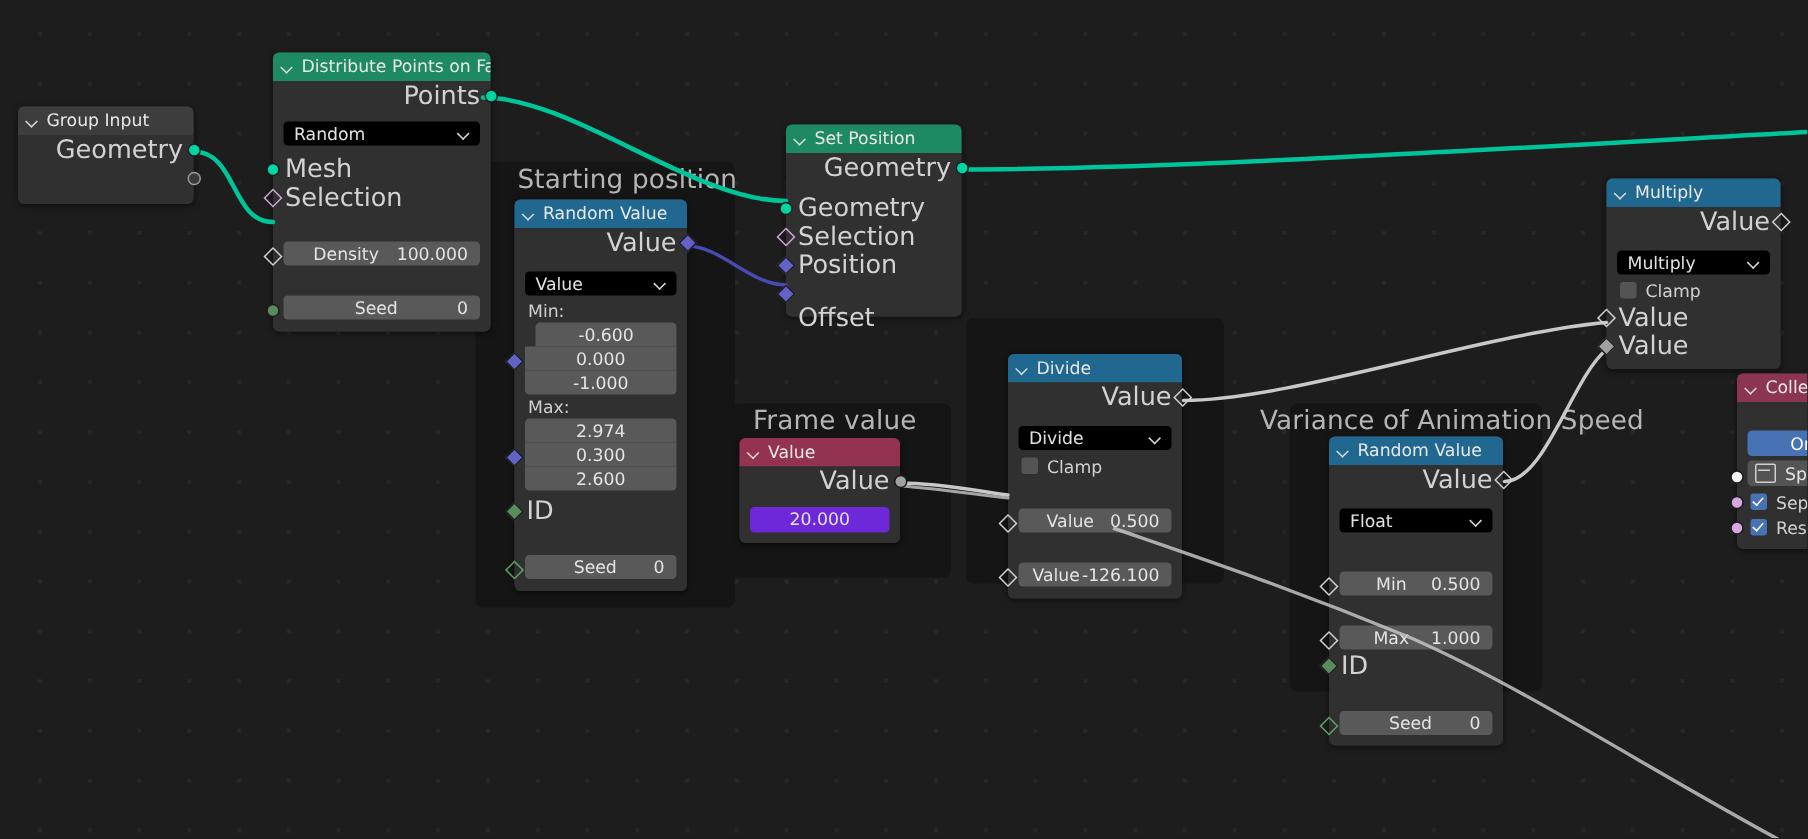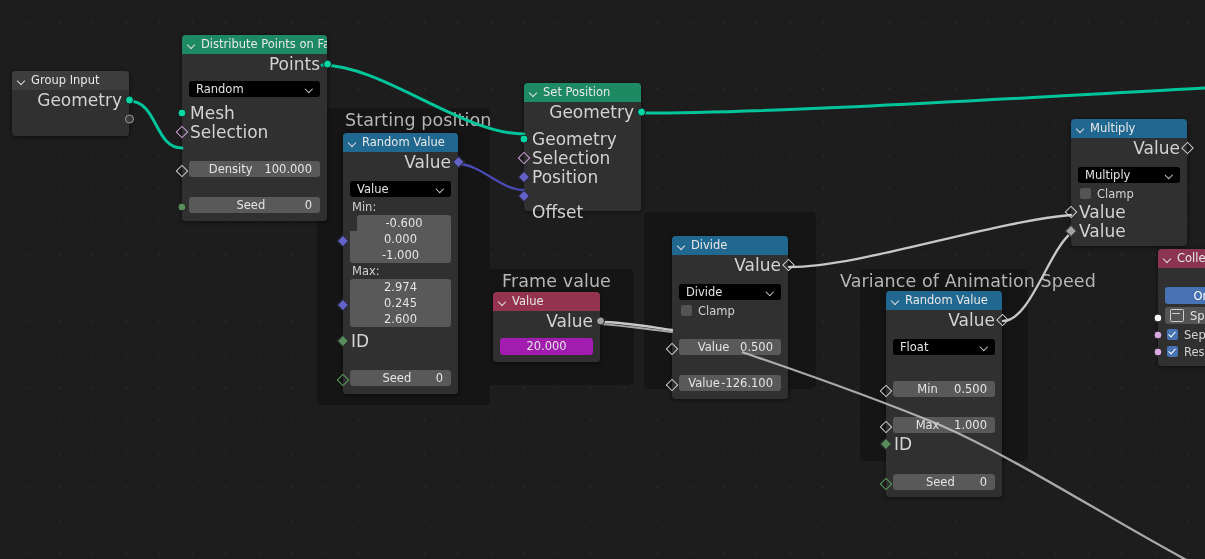--- a/index.html
+++ b/index.html
@@ -166,21 +166,21 @@
     font-size: 11.5px;
     color: #e4e4e4;
     position: relative;
     box-sizing: border-box;
     padding: 0 8px;
   }
   .field .f-name { }
   .field.split { justify-content: space-between; margin-top: 20px; }
   .field.split .f-name { flex: 1; text-align: center; }
   .field.split .f-val { text-align: right; }
-  .field.purple { background: #a21caf; }
+  .field.purple { background: #6d28d9; }
   .field.stack { border-radius: 0; margin-top: 0; margin-bottom: 0; }
   .field.stack-first { border-radius: 3px 3px 0 0; }
   .field.stack-last { border-radius: 0 0 3px 3px; }
 
   .subtitle {
     font-size: 11.5px;
     color: #cfcfcf;
     padding: 1px 7px 1px 9px;
   }
 
@@ -368,21 +368,21 @@
           <span>-1.000</span>
         </div>
       </div>
       <div class="subtitle">Max:</div>
       <div style="position:relative;">
         <span class="sock diamond s-vector" style="left:0px; top:26px;"></span>
         <div class="field stack stack-first" style="margin-top:0;">
           <span>2.974</span>
         </div>
         <div class="field stack">
-          <span>0.245</span>
+          <span>0.300</span>
         </div>
         <div class="field stack stack-last">
           <span>2.600</span>
         </div>
       </div>
       <div class="spacer4"></div>
       <div class="row">
         <span class="sock diamond s-int" style="left:0px; top:50%;"></span>
         <span class="row-label" style="margin-left:1px;">ID</span>
       </div>

